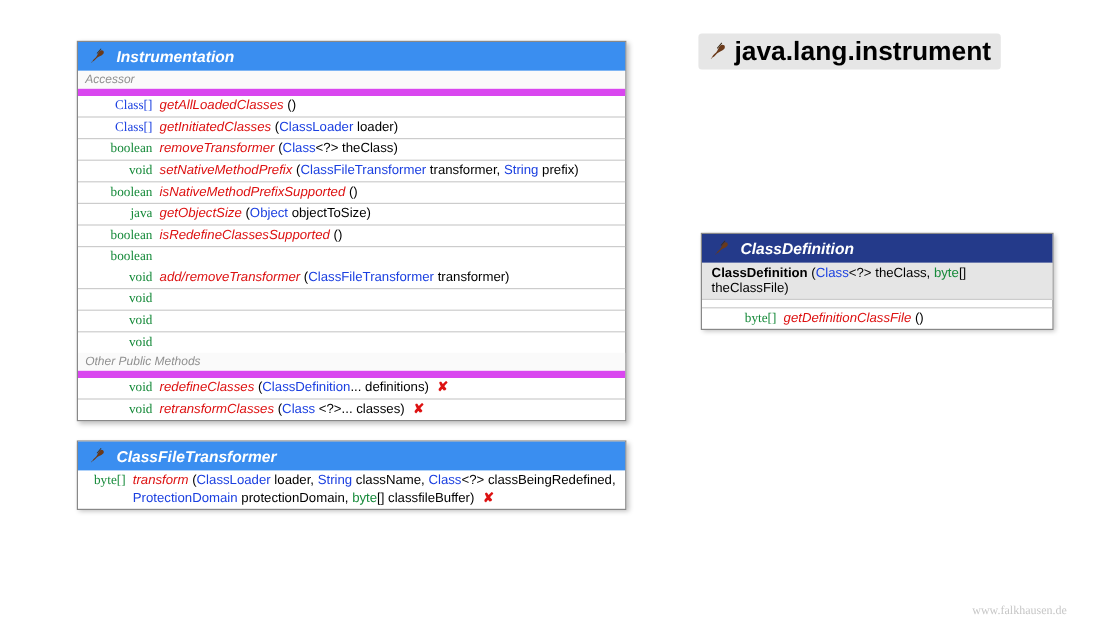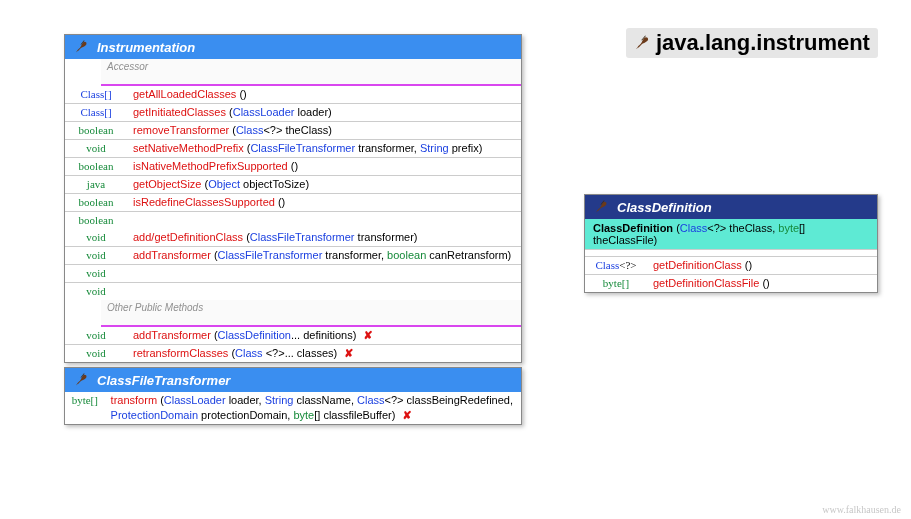--- a/index.html
+++ b/index.html
@@ -1,44 +1,44 @@
 <!DOCTYPE html>
 <html><head>
 <meta charset="utf-8">
 <style>
   html,body{margin:0;padding:0;background:#fff;font-family:Verdana,Geneva,sans-serif;font-size:11px;color:#000;}
   .canvas{position:relative;width:911px;height:519px;}
   .box{position:absolute;border:1px solid #888;background:#fff;}
   .title{background:#3a8ef0;color:#fff;font-weight:bold;font-style:italic;font-size:13px;padding:4px 8px;display:flex;align-items:center;gap:6px;}
   .title.dark{background:#243a8a;}
   .violin{width:18px;height:16px;display:inline-block;}
-  .section{color:#909090;font-style:italic;padding:2px 8px 12px 6px;border-bottom:2px solid #d946ef;background:#fafafa;font-size:10px;margin-left:36px;}
+  .section{color:#909090;font-style:italic;padding:2px 8px 2px 6px;border-bottom:6px solid #d946ef;background:#fafafa;font-size:10px;}
   .row{display:flex;align-items:baseline;padding:1px 8px 1px 0;border-bottom:1px solid #ccc;font-size:11px;line-height:15px;}
   .row:last-child{border-bottom:none;}
-  .ret{width:62px;text-align:center;padding-right:6px;color:#168a3a;font-family:Verdana;white-space:nowrap;}
+  .ret{width:62px;text-align:right;padding-right:6px;color:#168a3a;font-family:Verdana;white-space:nowrap;}
   .ret .type-link{color:#1a3fe0;}
-  .mname{color:#d11;white-space:nowrap;}
+  .mname{color:#d11;font-style:italic;white-space:nowrap;}
   .params{color:#000;white-space:nowrap;}
   .kw{color:#168a3a;}
   .tl{color:#1a3fe0;}
   .sym{color:#000;}
   .throws{color:#d11;font-weight:bold;padding-left:4px;}
   .pkg-title{position:absolute;font-weight:bold;font-size:22px;color:#000;display:flex;align-items:center;gap:4px;background:#e6e6e6;padding:2px 8px;border-radius:3px;}
   .pkg-title .violin{width:18px;height:18px;}
-  .ctor-area{background:#5eead4;padding:3px 8px;border-bottom:1px solid #ccc;font-size:11px;}
+  .ctor-area{background:#e5e5e5;padding:3px 8px;border-bottom:1px solid #ccc;font-size:11px;}
   .ctor-name{font-weight:bold;color:#000;}
-  .footer-link{position:absolute;right:10px;bottom:4px;color:#c7c7c7;font-size:10px;font-family:Verdana;}
+  .footer-link{position:absolute;right:22px;bottom:4px;color:#c7c7c7;font-size:10px;font-family:Verdana;}
   .shadow{box-shadow:2px 2px 4px rgba(0,0,0,.25);}
 </style>
 </head>
 <body>
 
 <div class="canvas">
 
-  <div class="pkg-title" style="left:582px;top:28px;margin-left:44px;">
+  <div class="pkg-title" style="left:582px;top:28px;">
     <svg class="violin" viewBox="0 0 24 24">
         <path fill="#6b3a1a" d="M4 20c0-3 3-5 5-7s2-5 5-8c1-1 3-1 4 0s1 3 0 4c-3 3-6 3-8 5s-4 5-7 5z"></path>
         <rect x="15" y="2" width="1" height="8" fill="#3b2a16" transform="rotate(40 15 2)"></rect>
       </svg>
     <span>java.lang.instrument</span>
   </div>
 
   <div class="box shadow" style="left:64px;top:34px;width:456px;">
     <div class="title">
       <svg class="violin" viewBox="0 0 24 24">
@@ -77,38 +77,37 @@
           <span class="ret"><span class="kw">boolean</span></span>
           <span><span class="mname">isRedefineClassesSupported</span><span class="params"> ()</span></span>
         </div>
         <div class="row">
           <span class="ret"><span class="kw">boolean</span></span>
         </div>
       </div>
     <div>
         <div class="row">
           <span class="ret"><span class="kw">void</span></span>
-          <span><span class="mname">add/getDefinitionClass</span><span class="params"> (<span class="tl">ClassFileTransformer</span> transformer)</span></span>
+          <span><span class="mname">add/removeTransformer</span><span class="params"> (<span class="tl">ClassFileTransformer</span> transformer)</span></span>
         </div>
         <div class="row">
           <span class="ret"><span class="kw">void</span></span>
-          <span><span class="mname">addTransformer</span><span class="params"> (<span class="tl">ClassFileTransformer</span> transformer, <span class="kw">boolean</span> canRetransform)</span></span>
         </div>
         <div class="row">
           <span class="ret"><span class="kw">void</span></span>
         </div>
         <div class="row">
           <span class="ret"><span class="kw">void</span></span>
         </div>
       </div>
     <div class="section">Other Public Methods</div>
     <div>
         <div class="row">
           <span class="ret"><span class="kw">void</span></span>
-          <span><span class="mname">addTransformer</span><span class="params"> (<span class="tl">ClassDefinition</span>... definitions)</span> <span class="throws">✘</span></span>
+          <span><span class="mname">redefineClasses</span><span class="params"> (<span class="tl">ClassDefinition</span>... definitions)</span> <span class="throws">✘</span></span>
         </div>
         <div class="row">
           <span class="ret"><span class="kw">void</span></span>
           <span><span class="mname">retransformClasses</span><span class="params"> (<span class="tl">Class</span> <span class="sym">&lt;?&gt;</span>... classes)</span> <span class="throws">✘</span></span>
         </div>
       </div>
   </div>
 
   <div class="box shadow" style="left:64px;top:367px;width:456px;">
     <div class="title">
@@ -131,24 +130,20 @@
       <svg class="violin" viewBox="0 0 24 24">
           <path fill="#6b3a1a" d="M4 20c0-3 3-5 5-7s2-5 5-8c1-1 3-1 4 0s1 3 0 4c-3 3-6 3-8 5s-4 5-7 5z"></path>
           <rect x="15" y="2" width="1" height="8" fill="#3b2a16" transform="rotate(40 15 2)"></rect>
         </svg>
       <span>ClassDefinition</span>
     </div>
     <div class="ctor-area"><span class="ctor-name">ClassDefinition</span> (<span class="tl">Class</span><span class="sym">&lt;?&gt;</span> theClass, <span class="kw">byte</span>[] theClassFile)</div>
     <div style="height:6px;border-bottom:1px solid #ccc;"></div>
     <div>
         <div class="row">
-          <span class="ret"><span class="tl">Class</span><span class="sym">&lt;?&gt;</span></span>
-          <span><span class="mname">getDefinitionClass</span><span class="params"> ()</span></span>
-        </div>
-        <div class="row">
           <span class="ret"><span class="kw">byte</span>[]</span>
           <span><span class="mname">getDefinitionClassFile</span><span class="params"> ()</span></span>
         </div>
       </div>
   </div>
 
   <div class="footer-link">www.falkhausen.de</div>
 </div>
 
 </body></html>

